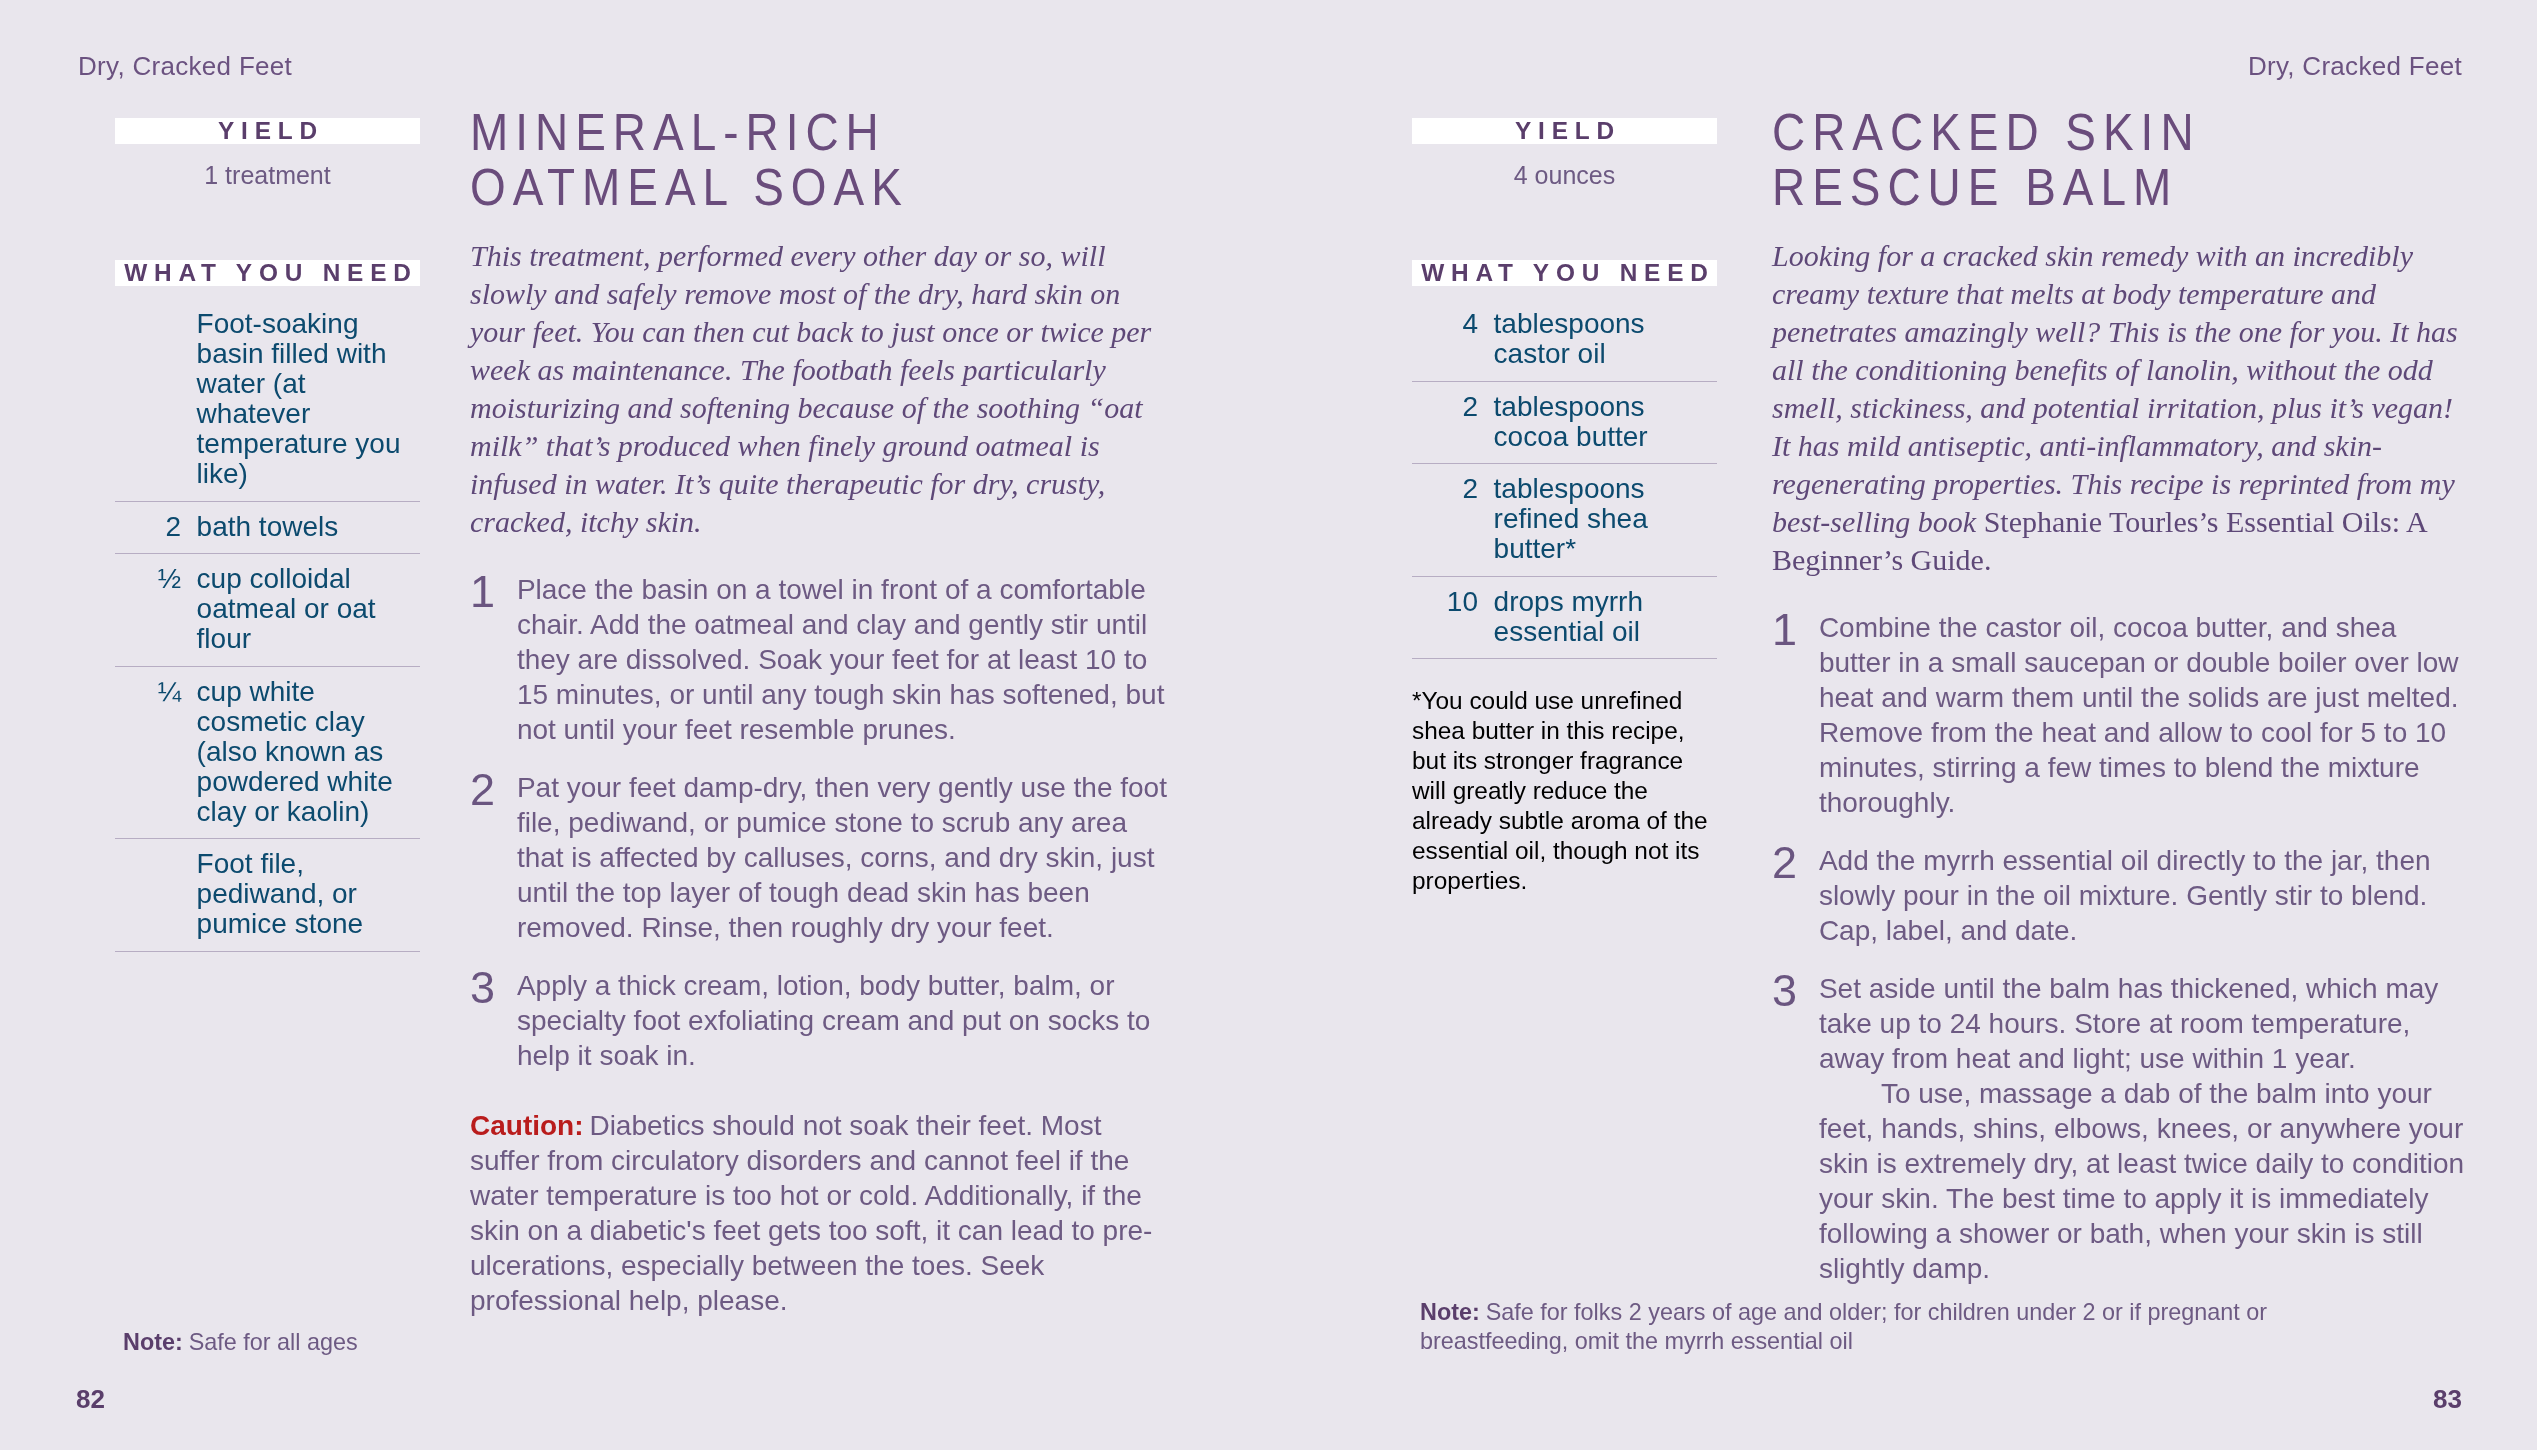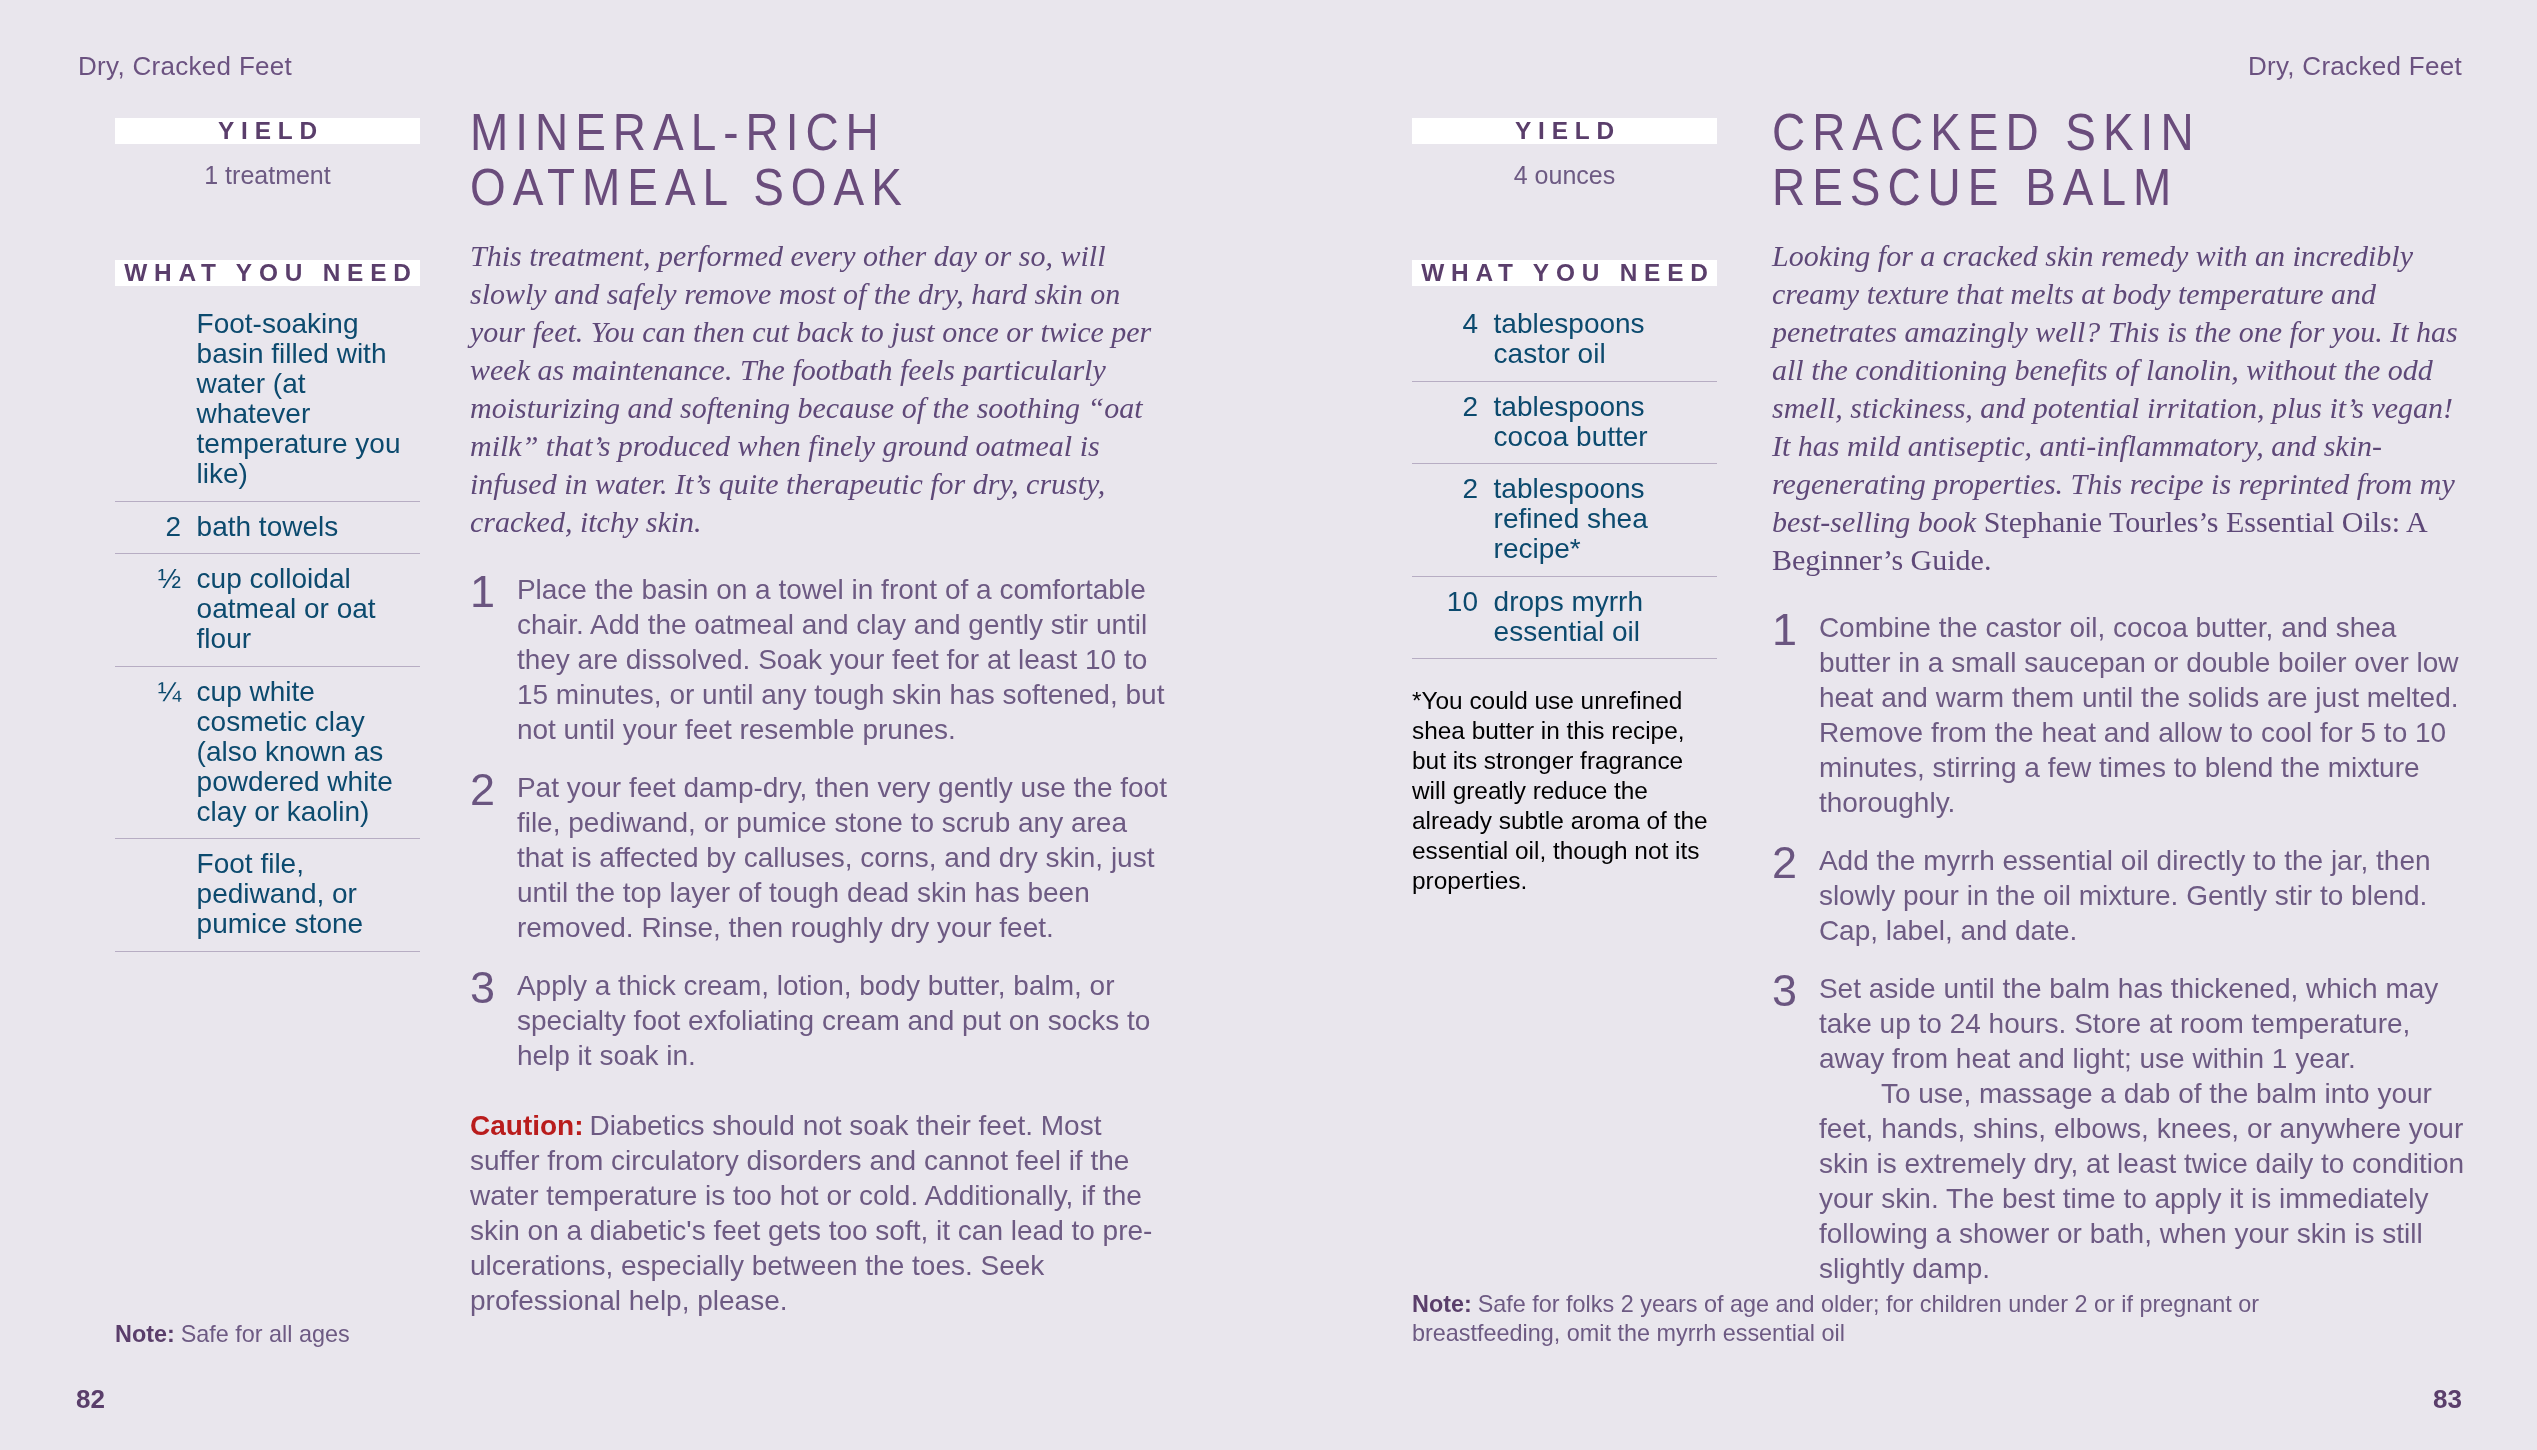--- a/index.html
+++ b/index.html
@@ -90,21 +90,21 @@
   }
   .step-body p.indented{text-indent:62px;margin-top:0;}
 
   .caution{
     margin:35px 0 0 0;
     font-size:28px;line-height:35px;color:#6d5a83;
   }
   .caution b{color:#b91c1c;margin-right:5.9px;}
 
   .note{
-    position:absolute;margin:0;
+    position:absolute;margin:8px;
     font-size:23.4px;line-height:29px;color:#6d5a83;
   }
   .note b{color:#5a3e6b;margin-right:5.9px;}
   .page.left  .note{left:115px;top:1320px;width:683px;}
   .page.right .note{left:143px;top:1290px;width:937px;}
 
   .folio{
     position:absolute;top:1384px;
     font-size:26px;font-weight:bold;color:#5a3e6b;
   }
@@ -207,21 +207,21 @@
         <li class="ingredient">
           <span class="qty">4</span>
           <span class="ing-text">tablespoons castor oil</span>
         </li>
         <li class="ingredient">
           <span class="qty">2</span>
           <span class="ing-text">tablespoons cocoa butter</span>
         </li>
         <li class="ingredient">
           <span class="qty">2</span>
-          <span class="ing-text">tablespoons refined shea recipe*</span>
+          <span class="ing-text">tablespoons refined shea butter*</span>
         </li>
         <li class="ingredient">
           <span class="qty">10</span>
           <span class="ing-text">drops myrrh essential oil</span>
         </li>
       </ul>
 
       <div class="footnote">*You could use unrefined shea butter in this recipe, but its stronger fragrance will greatly reduce the already subtle aroma of the essential oil, though not its properties.</div>
     </aside>
 

